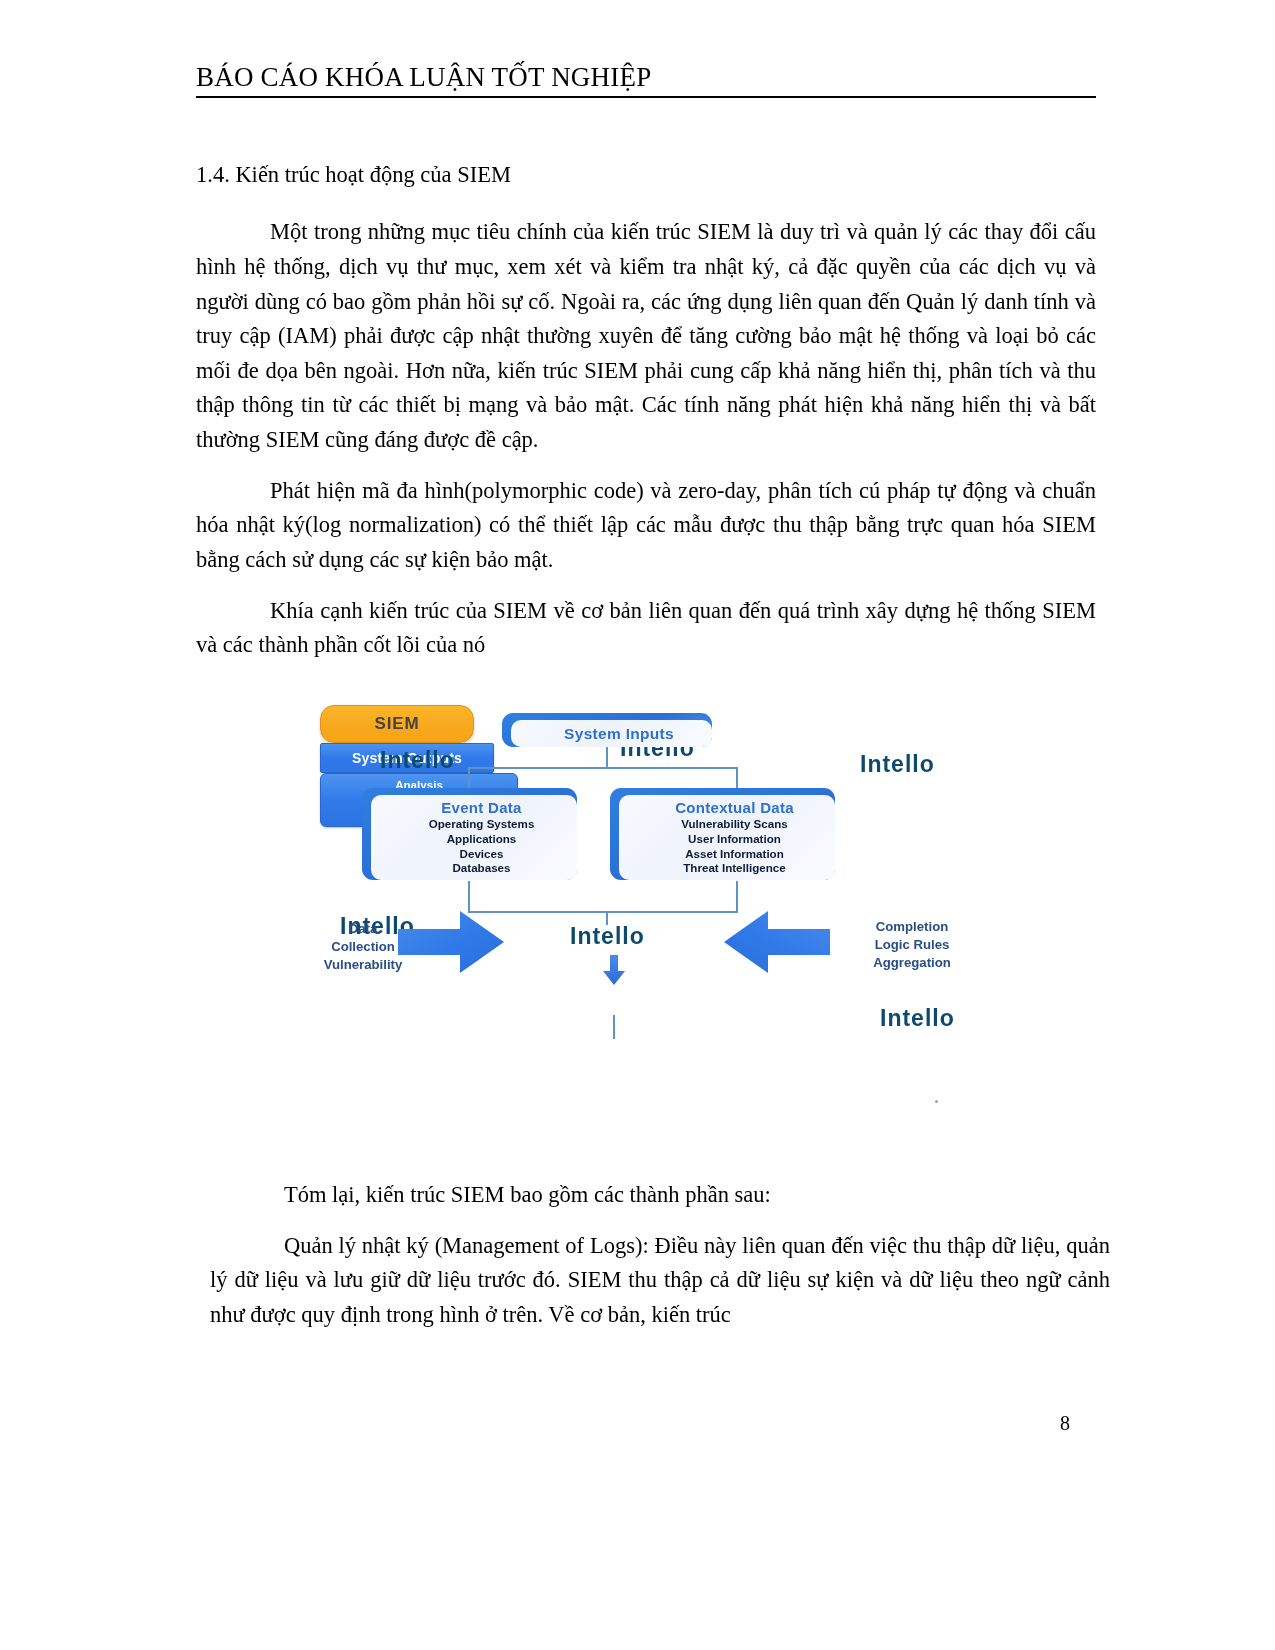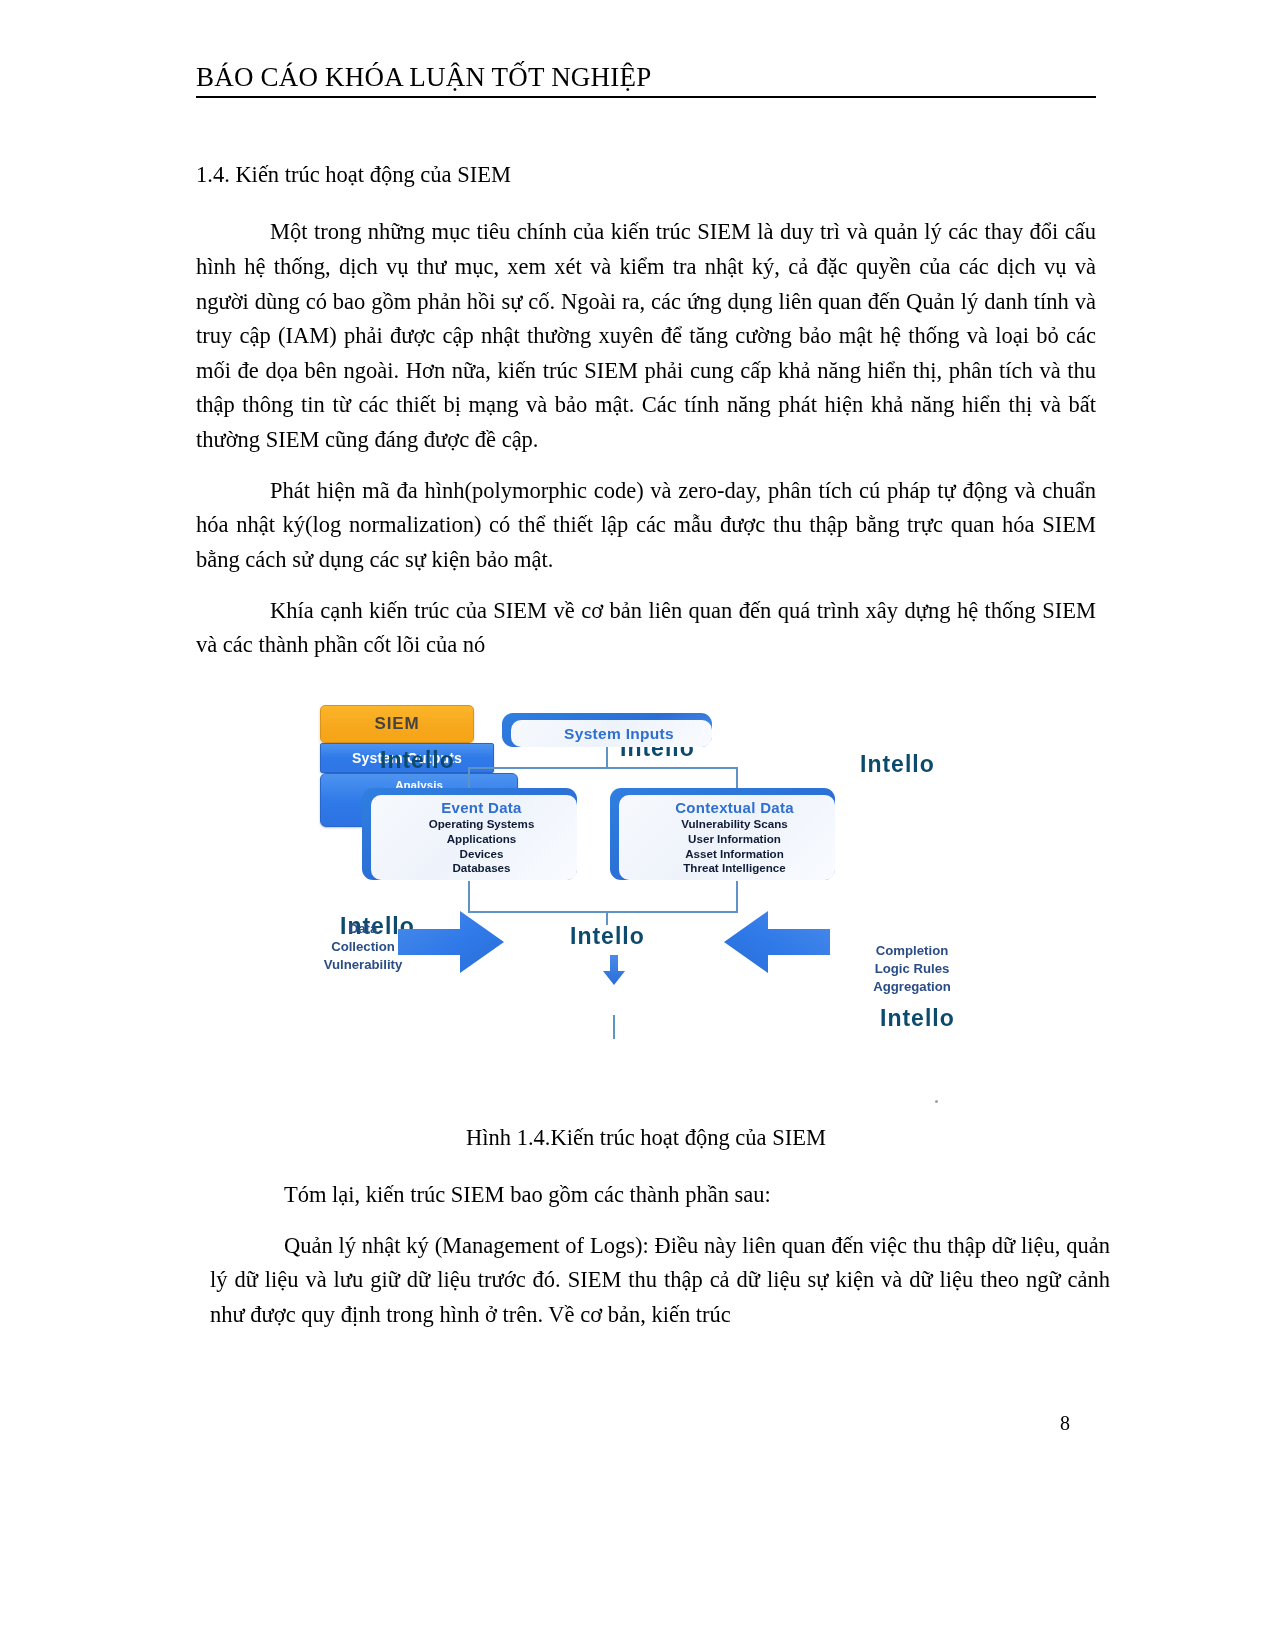--- a/index.html
+++ b/index.html
@@ -138,21 +138,21 @@
   #node-event-data .node-line { font-size: 11.6px; line-height: 1.28; }
 
   
   #node-contextual-data { left: 290px; top: 83px; width: 225px; height: 92px; }
   #node-contextual-data .node-title { font-size: 15px; margin-bottom: 1px; }
   #node-contextual-data .node-line { font-size: 11.6px; line-height: 1.28; }
 
   
   #node-siem {
     left: 218px; top: 212px; width: 152px; height: 36px;
-    border-radius: 5px;
+    border-radius: 14px;
     background: linear-gradient(180deg, #fcb52a 0%, #f7a81d 55%, #f6a416 100%);
     border: 1px solid #d8931a;
     box-shadow: 0 2px 3px rgba(120,90,10,0.28);
     display: flex; align-items: center; justify-content: center;
   }
   #node-siem .siem-label {
     color: #46433f;
     font-weight: bold;
     font-size: 17px;
     letter-spacing: 0.8px;
@@ -207,21 +207,21 @@
   .side-label {
     position: absolute;
     font-family: "Liberation Sans", "DejaVu Sans", sans-serif;
     font-weight: bold;
     font-size: 13.2px;
     line-height: 1.35;
     color: #2b4d86;
     text-align: center;
   }
   #label-left { left: 0px; top: 215px; width: 86px; }
-  #label-right { left: 516px; top: 213px; width: 152px; margin-top: 24px; }
+  #label-right { left: 516px; top: 213px; width: 152px; }
 
   
   .caption {
     position: absolute;
     left: 196px;
     top: 1122px;
     width: 900px;
     text-align: center;
     font-size: 22.5px;
     line-height: 1.4;
@@ -371,21 +371,20 @@
         <div>Completion</div>
         <div>Logic Rules</div>
         <div>Aggregation</div>
       </div>
 
     </div>
   </div>
 
   <div class="speck" style="left:935px; top:1100px;"></div>
 
-  <div class="caption">Hình 1.4.Kiến trúc hoạt động của SIEM</div>
 
   <div class="after-figure">
     <p class="body-par">Tóm lại, kiến trúc SIEM bao gồm các thành phần sau:</p>
     <p class="body-par">Quản lý nhật ký (Management of Logs): Điều này liên quan đến việc thu thập dữ liệu, quản lý dữ liệu và lưu giữ dữ liệu trước đó. SIEM thu thập cả dữ liệu sự kiện và dữ liệu theo ngữ cảnh như được quy định trong hình ở trên. Về cơ bản, kiến trúc</p>
   </div>
 
   <div class="page-number">8</div>
 
 </div>
 

